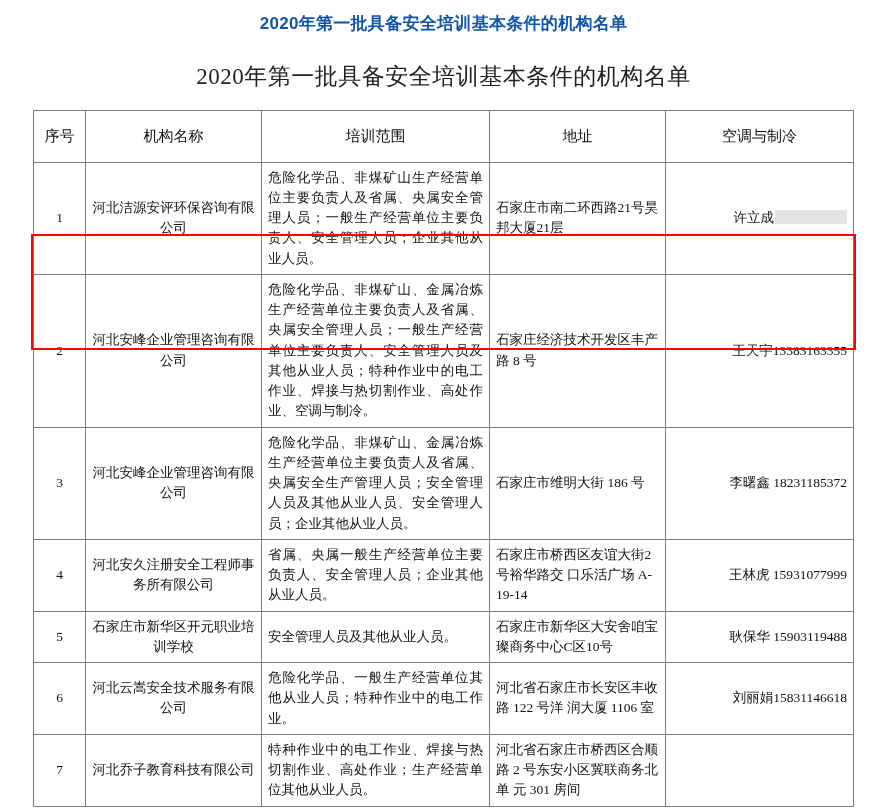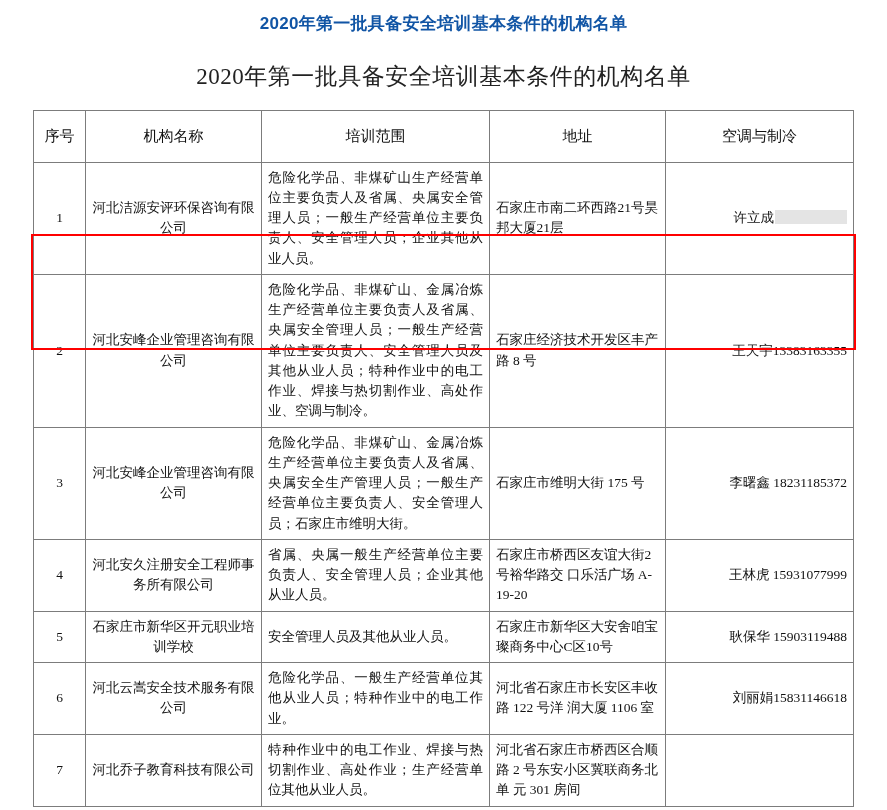--- a/index.html
+++ b/index.html
@@ -141,29 +141,29 @@
         <tr>
           <td class="idx">2</td>
           <td class="name">河北安峰企业管理咨询有限公司</td>
           <td class="scope">危险化学品、非煤矿山、金属冶炼生产经营单位主要负责人及省属、央属安全管理人员；一般生产经营单位主要负责人、安全管理人员及其他从业人员；特种作业中的电工作业、焊接与热切割作业、高处作业、空调与制冷。</td>
           <td class="addr">石家庄经济技术开发区丰产路 8 号</td>
           <td class="contact"><span>王天宇13383163355</span></td>
         </tr>
         <tr>
           <td class="idx">3</td>
           <td class="name">河北安峰企业管理咨询有限公司</td>
-          <td class="scope">危险化学品、非煤矿山、金属冶炼生产经营单位主要负责人及省属、央属安全生产管理人员；一般生产经营单位主要负责人、安全管理人员；石家庄市维明大街。</td>
-          <td class="addr">石家庄市维明大街 175 号</td>
+          <td class="scope">危险化学品、非煤矿山、金属冶炼生产经营单位主要负责人及省属、央属安全生产管理人员；安全管理人员及其他从业人员、安全管理人员；企业其他从业人员。</td>
+          <td class="addr">石家庄市维明大街 186 号</td>
           <td class="contact"><span>李曙鑫 18231185372</span></td>
         </tr>
         <tr>
           <td class="idx">4</td>
           <td class="name">河北安久注册安全工程师事务所有限公司</td>
           <td class="scope">省属、央属一般生产经营单位主要负责人、安全管理人员；企业其他从业人员。</td>
-          <td class="addr">石家庄市桥西区友谊大街2号裕华路交  口乐活广场 A-19-20</td>
+          <td class="addr">石家庄市桥西区友谊大街2号裕华路交  口乐活广场 A-19-14</td>
           <td class="contact"><span>王林虎 15931077999</span></td>
         </tr>
         <tr>
           <td class="idx">5</td>
           <td class="name">石家庄市新华区开元职业培训学校</td>
           <td class="scope">安全管理人员及其他从业人员。</td>
           <td class="addr">石家庄市新华区大安舍咱宝璨商务中心C区10号</td>
           <td class="contact"><span>耿保华 15903119488</span></td>
         </tr>
         <tr>

